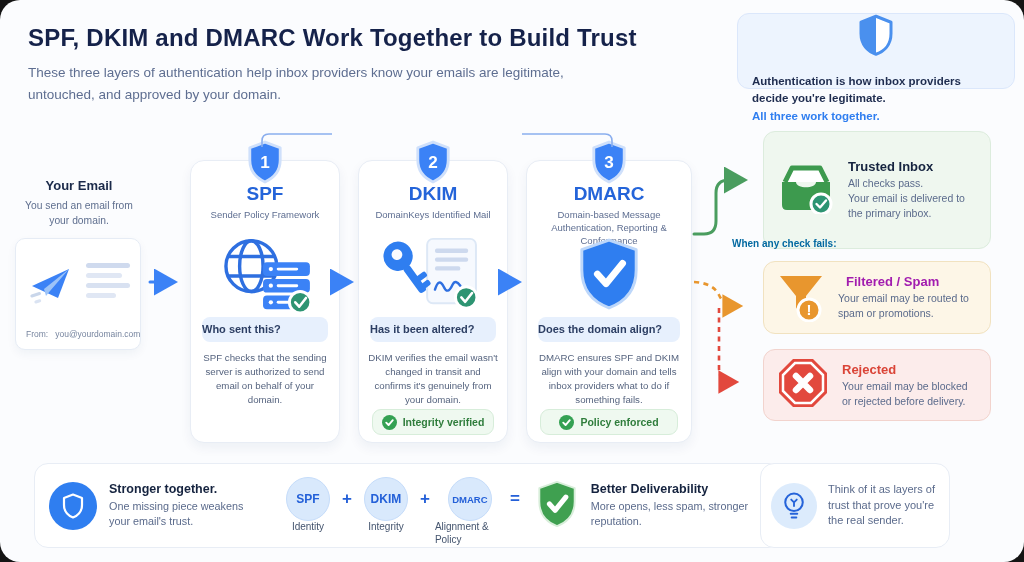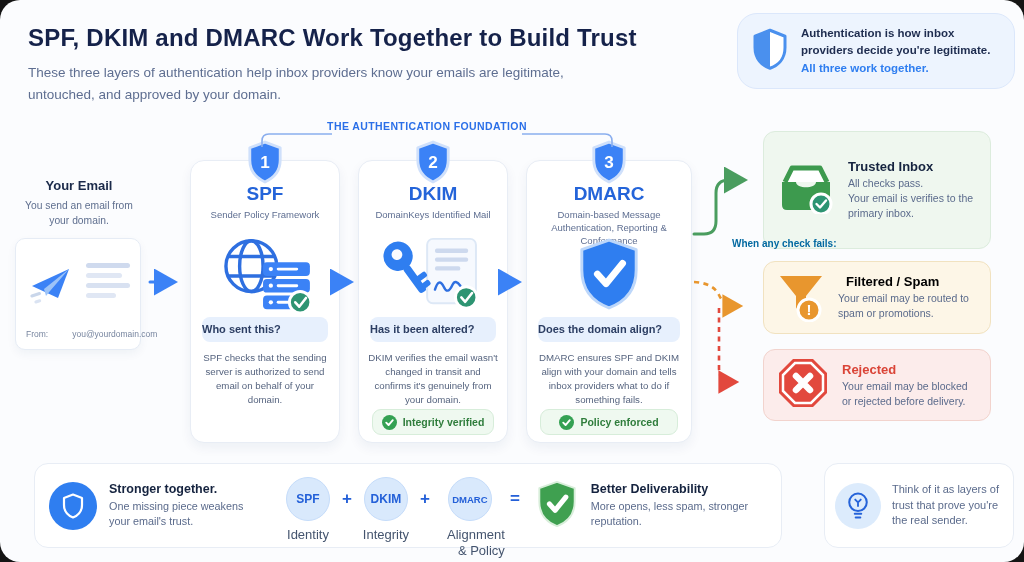--- a/index.html
+++ b/index.html
@@ -5,35 +5,35 @@
   * { margin:0; padding:0; box-sizing:border-box; }
   html,body { width:1024px; height:562px; background:#141414; font-family:"Liberation Sans", sans-serif; }
   .canvas { position:absolute; left:0; top:0; width:1024px; height:562px; background:#fbfcfe; border-radius:20px; overflow:hidden; }
   svg text { font-family:"Liberation Sans", sans-serif; }
 
   
   .page-title { position:absolute; left:28px; top:24px; font-size:24px; font-weight:800; color:#15224a; letter-spacing:.2px; }
   .page-subtitle { position:absolute; left:28px; top:62px; width:600px; font-size:13.5px; color:#5e6e91; line-height:1.6; }
 
   
-  .callout { position:absolute; left:737px; top:13px; width:278px; height:76px; background:#edf4fe; border:1px solid #dbe7fb; border-radius:20px; display:flex; align-items:center; padding:0 14px; gap:13px; }
+  .callout { position:absolute; left:737px; top:13px; width:278px; height:76px; background:#edf4fe; border:1px solid #dbe7fb; border-radius:12px; display:flex; align-items:center; padding:0 14px; gap:13px;flex-direction:column; }
   .callout-textwrap { font-size:11.5px; line-height:1.45; }
   .callout-text { font-weight:700; color:#1e2c4f; }
   .callout-link { color:#2f7ef0; font-weight:700; margin-top:2px; cursor:pointer; }
 
   
   .email-col { position:absolute; left:8px; top:178px; width:142px; text-align:center; }
   .email-title { font-size:13px; font-weight:800; color:#1b2a4a; }
   .email-desc { margin:6px auto 0; width:120px; font-size:10.3px; color:#5f6f8f; line-height:1.45; }
   .email-card { position:absolute; left:15px; top:238px; width:126px; height:112px; background:#fff; border:1px solid #e6ecf5; border-radius:10px; box-shadow:0 4px 10px rgba(25,50,100,.05); }
   .plane { position:absolute; left:12px; top:26px; }
   .email-lines { position:absolute; right:10px; top:24px; display:flex; flex-direction:column; gap:5px; align-items:flex-start; }
   .eline { height:5px; border-radius:2.5px; }
   .el1{width:44px;background:#cfdaee;} .el2{width:36px;background:#e0e7f4;} .el3{width:44px;background:#d8e1f1;} .el4{width:30px;background:#e0e7f4;}
-  .from-row { position:absolute; left:10px; bottom:10px; font-size:8.5px; color:#77859f; display:flex; gap:24px;text-align:right; }
+  .from-row { position:absolute; left:10px; bottom:10px; font-size:8.5px; color:#77859f; display:flex; gap:7px;text-align:right; }
 
   
   .foundation-label { position:absolute; left:262px; top:120px; width:330px; text-align:center; font-size:10.5px; font-weight:800; color:#2a6fe8; letter-spacing:.4px; }
 
   
   .step-card { position:absolute; top:160px; height:283px; background:#fff; border:1px solid #e8edf5; border-radius:14px; box-shadow:0 5px 12px rgba(25,50,100,.06); }
   .card-spf { left:190px; width:150px; }
   .card-dkim { left:358px; width:150px; }
   .card-dmarc { left:526px; width:166px; }
   .step-shield { position:absolute; top:-21px; left:50%; transform:translateX(-50%); }
@@ -43,40 +43,40 @@
   .pill { position:absolute; left:11px; right:11px; top:156px; height:25px; line-height:25px; text-align:left; background:#e7f0fd; border-radius:8px; font-size:11px; font-weight:700; color:#2c3e63; }
   .step-desc { position:absolute; left:9px; right:9px; top:190px; text-align:center; font-size:9.7px; color:#56647f; line-height:1.45; }
   .verify-badge { position:absolute; left:13px; right:13px; top:248px; height:26px; display:flex; align-items:center; justify-content:center; gap:6px; background:#eff9f0; border:1px solid #d7edda; border-radius:9px; font-size:10.5px; font-weight:700; color:#2f7d3c; }
 
   
   .outcome-card { position:absolute; left:763px; width:228px; border-radius:12px; display:flex; align-items:center; padding:0 12px; gap:12px; }
   .oc-trusted { top:131px; height:118px; background:#eff7ef; border:1px solid #dcecdd; }
   .oc-filtered { top:261px; height:73px; background:#fdf6e7; border:1px solid #f1e2c0; }
   .oc-rejected { top:349px; height:72px; background:#fceceb; border:1px solid #f2d3cd; }
   .oc-title { font-size:13px; font-weight:800; color:#15233f; }
-  .oc-title.t-orange { color:#000000;padding-left:8px; }
+  .oc-title.t-orange { color:#a21caf;padding-left:8px; }
   .oc-title.t-red { color:#da4437; }
   .oc-desc { font-size:10.5px; color:#5b6b8c; line-height:1.4; margin-top:2px; }
   .fails-label { position:absolute; left:732px; top:238px; font-size:10px; font-weight:800; color:#0369a1; }
 
   
   .footer-strip { position:absolute; left:34px; top:463px; width:748px; height:85px; background:#fff; border:1px solid #e8edf5; border-radius:14px; display:flex; align-items:center; padding-left:14px; }
   .f-circle { width:48px; height:48px; border-radius:50%; background:#2f7ef0; display:flex; align-items:center; justify-content:center; flex:none; }
   .f-block { margin-left:12px; width:158px; }
   .f-title { font-size:12.5px; font-weight:800; color:#15233f; }
   .f-desc { font-size:10.8px; color:#5b6b8c; line-height:1.35; margin-top:3px; }
   .eq-group { display:flex; align-items:flex-start; margin-left:12px; padding-top:13px; align-self:flex-start; }
   .eq-item { display:flex; flex-direction:column; align-items:center; width:58px; }
   .eq-item.wide { width:70px; }
   .eq-circle { width:44px; height:44px; border-radius:50%; background:#d9e9fc; border:1px solid #c5dcfa; display:flex; align-items:center; justify-content:center; font-size:12px; font-weight:800; color:#2460d8; }
   .eq-circle.small-text { font-size:9.5px; }
-  .eq-label { margin-top:6px; font-size:13px; color:#44546e; text-align:right; line-height:1.25; }
+  .eq-label { font-size:10px; color:#44546e; text-align:left; line-height:1.25; }
   .op { height:44px; display:flex; align-items:center; font-size:17px; font-weight:800; color:#2460d8; margin:0 5px; }
   .result-shield { margin-left:10px; flex:none; }
-  .tip-card { position:absolute; left:824px; top:463px; width:190px; height:85px; background:#fff; border:1px solid #e8edf5; border-radius:14px; display:flex; align-items:center; padding:0 10px; gap:11px; }
+  .tip-card { position:absolute; left:760px; top:463px; width:190px; height:85px; background:#fff; border:1px solid #e8edf5; border-radius:14px; display:flex; align-items:center; padding:0 10px; gap:11px; }
   .tip-circle { width:46px; height:46px; border-radius:50%; background:#dcebfc; display:flex; align-items:center; justify-content:center; flex:none; }
   .tip-text { font-size:11px; color:#5b6b8c; line-height:1.45; width:118px; }
 
   .overlay { position:absolute; left:0; top:0; pointer-events:none; }
 </style>
 </head>
 <body>
 
 <div class="canvas">
 
@@ -114,21 +114,20 @@
         <div class="eline el2"></div>
         <div class="eline el3"></div>
         <div class="eline el4"></div>
     </div>
     <div class="from-row">
       <span>From:</span>
       <span>you@yourdomain.com</span>
     </div>
   </div>
 
-  <div class="foundation-label">THE AUTHENTICATION FOUNDATION</div>
 
   <div class="step-card card-spf">
     <svg class="step-shield" width="38" height="44" viewBox="0 0 40 46">
       <path d="M20 2 L36 8 V21 C36 33 29 40 20 44 C11 40 4 33 4 21 V8 Z" fill="#3b82f6" stroke="#cfe0fb" stroke-width="3" stroke-linejoin="round"></path>
       <text x="20" y="29" text-anchor="middle" font-size="18" font-weight="bold" fill="#fff">1</text>
     </svg>
     <div class="step-name">SPF</div>
     <div class="step-full">Sender Policy Framework</div>
     <div class="icon-box">
       <svg width="100" height="82" viewBox="0 0 100 84">
@@ -221,21 +220,21 @@
       <svg width="60" height="52" viewBox="0 0 60 52">
         <path d="M9 20 L16 6 H44 L51 20" fill="#fff" stroke="#3d9a4e" stroke-width="5" stroke-linejoin="round"></path>
         <path d="M6 20 H20 C20 27 40 27 40 20 H54 V43 Q54 48 49 48 H11 Q6 48 6 43 Z" fill="#3d9a4e"></path>
         <circle cx="45" cy="42" r="10" fill="#2d9472" stroke="#fff" stroke-width="3"></circle>
         <path d="M40.5 42 L44 45.5 L50 38.5" stroke="#fff" stroke-width="2.4" fill="none" stroke-linecap="round" stroke-linejoin="round"></path>
       </svg>
     </span>
     <div>
       <div class="oc-title">Trusted Inbox</div>
       <div class="oc-desc">All checks pass.</div>
-      <div class="oc-desc" style="margin-top:0">Your email is verifies to the primary inbox.</div>
+      <div class="oc-desc" style="margin-top:0">Your email is delivered to the primary inbox.</div>
     </div>
   </div>
 
   <div class="fails-label">When any check fails:</div>
 
   <div class="outcome-card oc-filtered">
     <span>
       <svg width="50" height="52" viewBox="0 0 50 52">
         <path d="M4 6 H46 L30 26 V45 L20 38 V26 Z" fill="#e8962e"></path>
         <circle cx="33" cy="40" r="11" fill="#e8962e" stroke="#fff" stroke-width="3"></circle>

